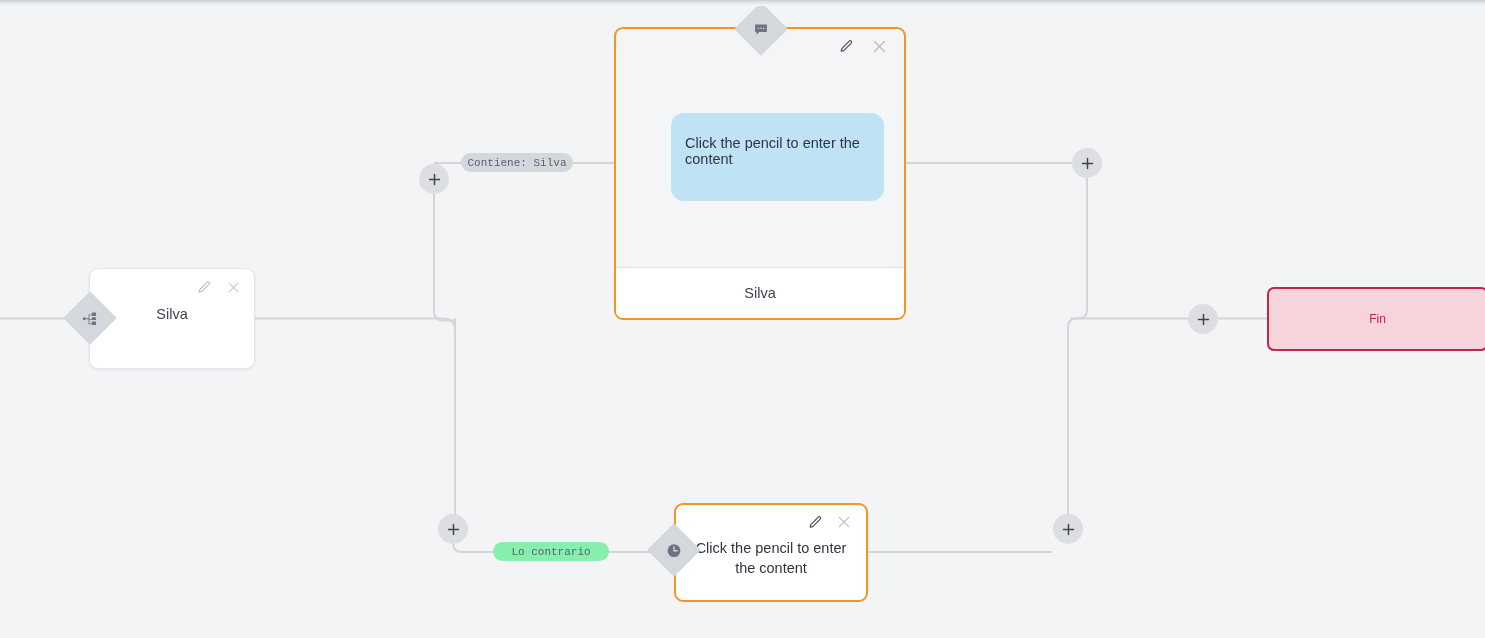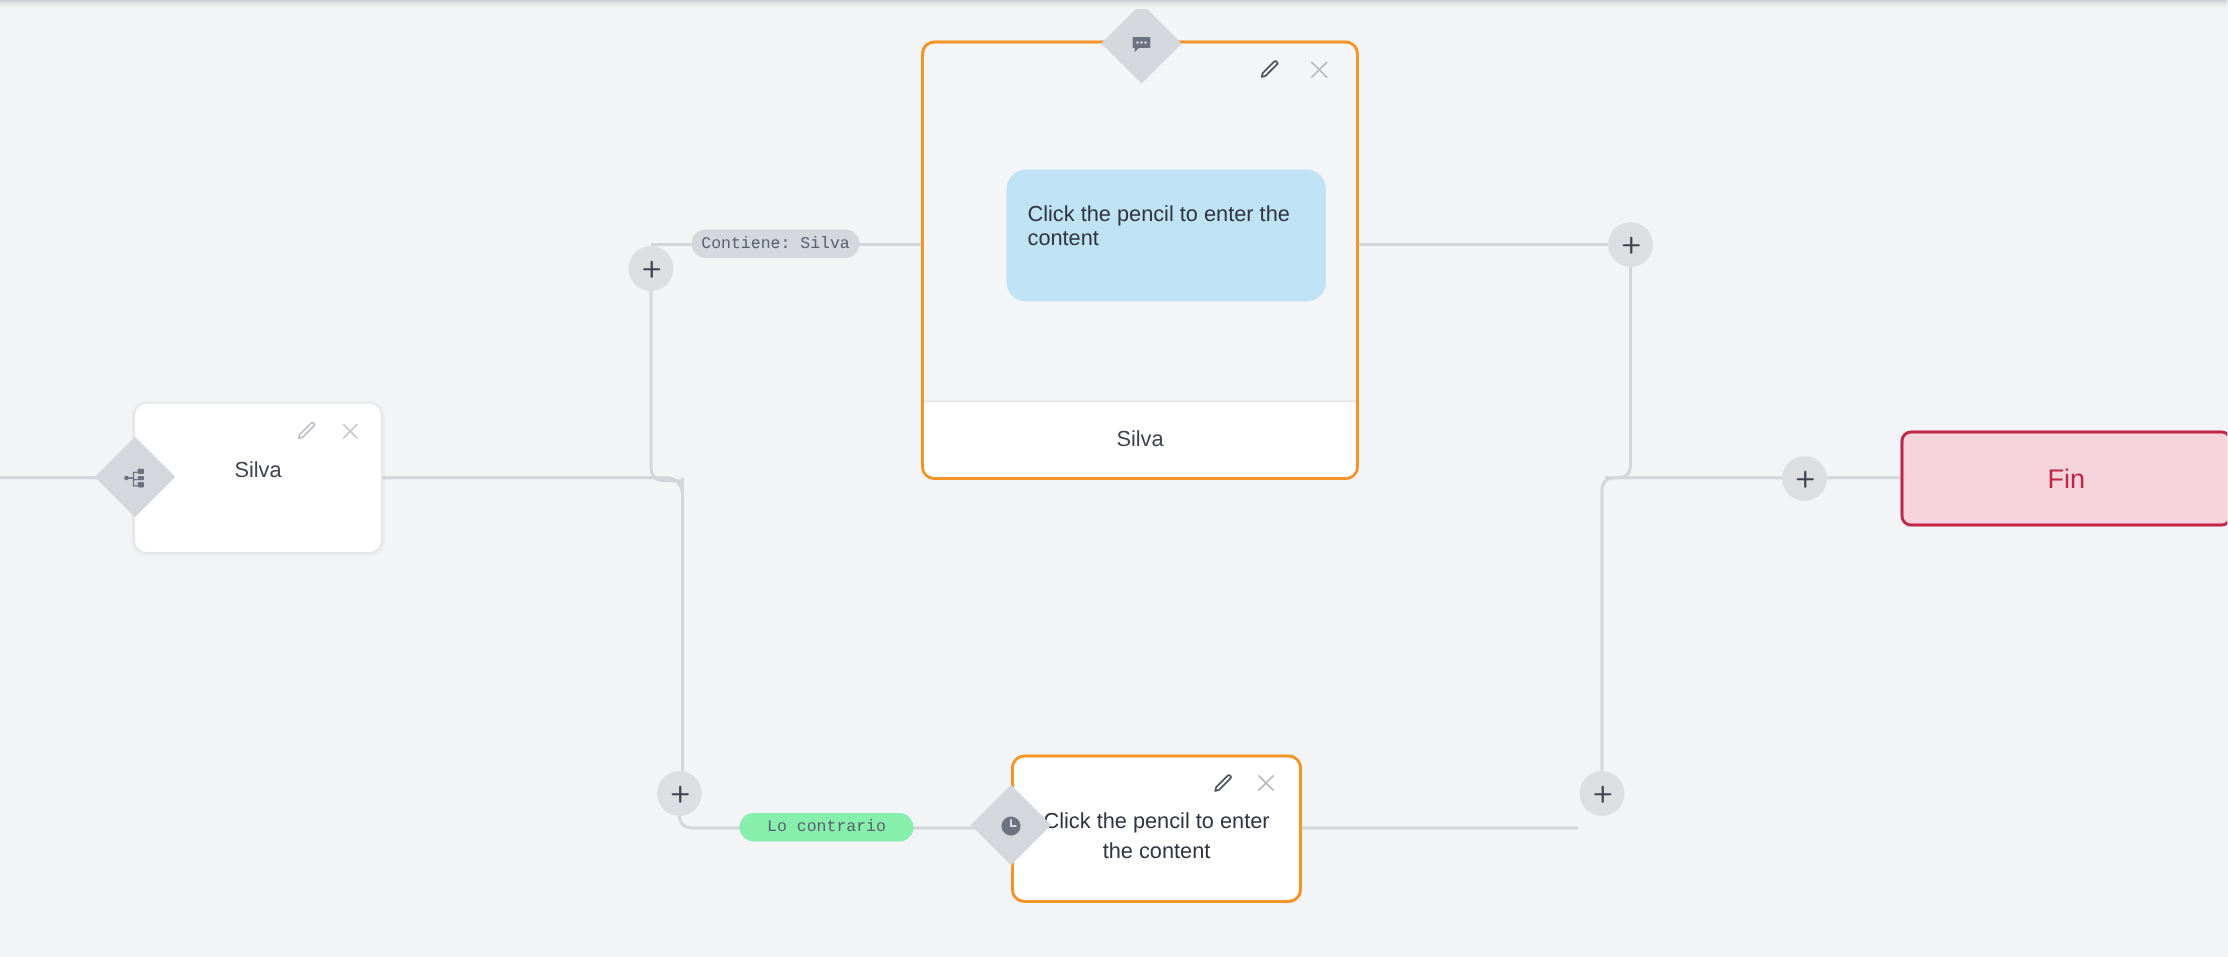--- a/index.html
+++ b/index.html
@@ -171,21 +171,21 @@
     height: 64px;
     background: #f5d4dc;
     border: 2px solid #c22548;
     border-radius: 7px;
     display: flex;
     align-items: center;
     justify-content: center;
   }
   #node-fin .label {
     color: #c22548;
-    font-size: 18px;
+    font-size: 12px;
   }
 
   
   .diamond {
     position: absolute;
     width: 38px;
     height: 38px;
     background: #d4d7dc;
     transform: rotate(45deg);
     z-index: 15;

